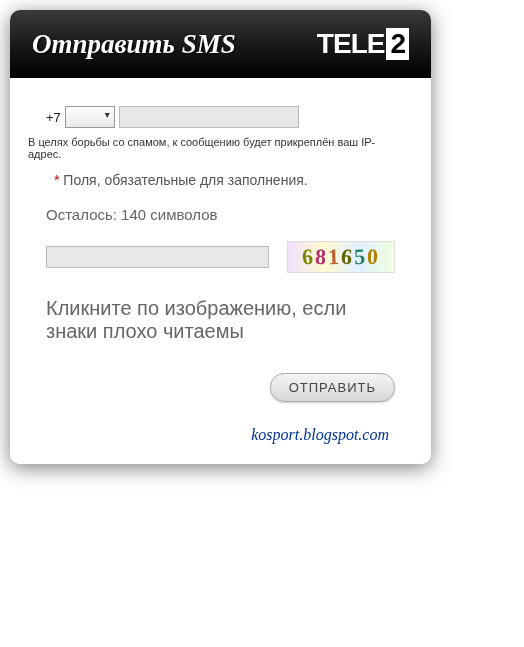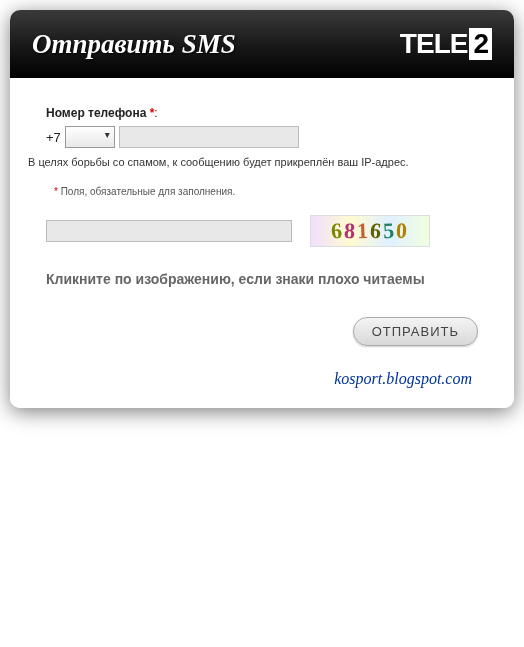--- a/index.html
+++ b/index.html
@@ -4,21 +4,21 @@
   <style>
     * { margin: 0; padding: 0; box-sizing: border-box; }
     body {
       background: #fff;
       font-family: Arial, Helvetica, sans-serif;
       width: 524px;
       height: 647px;
       overflow: hidden;
     }
     .card {
-      width: 504px;
+      width: 421px;
       margin: 10px;
       background: #fff;
       border-radius: 10px;
       box-shadow: 0 4px 20px rgba(0,0,0,0.5);
       overflow: hidden;
     }
     .header {
       background: linear-gradient(to bottom, #3a3a3a 0%, #1a1a1a 50%, #000 100%);
       padding: 18px 22px;
       display: flex;
@@ -92,25 +92,25 @@
       width: 180px;
       height: 22px;
       background: #e8e8e8;
       border: 1px solid #bbb;
       font-size: 12px;
       padding: 0 4px;
     }
     .spam-note {
       font-size: 11px;
       color: #333;
-      margin-bottom: 18px;
+      margin-bottom: 12px;
       margin-left: -18px;
     }
     .required-note {
-      font-size: 10px;
+      font-size: 14px;
       color: #555;
       margin-bottom: 18px;
       margin-left: 8px;
     }
     .textarea {
       width: 400px;
       height: 58px;
       background: #fffde6;
       border: 1px solid #888;
       resize: none;
@@ -153,24 +153,23 @@
       border: 1px solid #ddd;
       position: relative;
     }
     .captcha-img span:nth-child(1) { color: #7a8a00; transform: rotate(-4deg); }
     .captcha-img span:nth-child(2) { color: #b03070; transform: rotate(3deg); }
     .captcha-img span:nth-child(3) { color: #c06030; transform: rotate(-2deg); }
     .captcha-img span:nth-child(4) { color: #606000; transform: rotate(5deg); }
     .captcha-img span:nth-child(5) { color: #208060; transform: rotate(-3deg); }
     .captcha-img span:nth-child(6) { color: #b08000; transform: rotate(2deg); }
     .captcha-hint {
-      font-size: 14px;
+      font-size: 20px;
       color: #666;
       margin-bottom: 30px;
-      font-weight: bold;
     }
     .submit-row {
       text-align: right;
       margin-bottom: 24px;
     }
     .submit-btn {
       background: linear-gradient(to bottom, #f4f4f4, #d8d8d8);
       border: 1px solid #aaa;
       border-radius: 14px;
       padding: 6px 18px;
@@ -199,37 +198,35 @@
     <div class="header-title">Отправить SMS</div>
     <div class="logo">
       <span>TELE</span>
         <span class="l2">2</span>
     </div>
   </div>
 
   <div class="content">
 
     <div class="field-block">
-      <label class="label">
-        <span>Номер телефона</span> <span class="req">*</span><span class="colon">:</span>
-      </label>
       <div class="phone-row">
         <span class="prefix">+7</span>
         <div class="select"></div>
         <input class="phone-input" type="text" value="" style="">
       </div>
     </div>
 
     <div class="spam-note">В целях борьбы со спамом, к сообщению будет прикреплён ваш IP-адрес.</div>
 
     <div class="required-note">
       <span class="req">*</span><span> Поля, обязательные для заполнения.</span>
     </div>
 
 
+    <div class="chars-left">Осталось: 140 символов</div>
 
     <div class="captcha-row">
       <input class="captcha-input" type="text" value="" style="">
       <div class="captcha-img">
         <span>6</span>
         <span>8</span>
         <span>1</span>
         <span>6</span>
         <span>5</span>
         <span>0</span>

